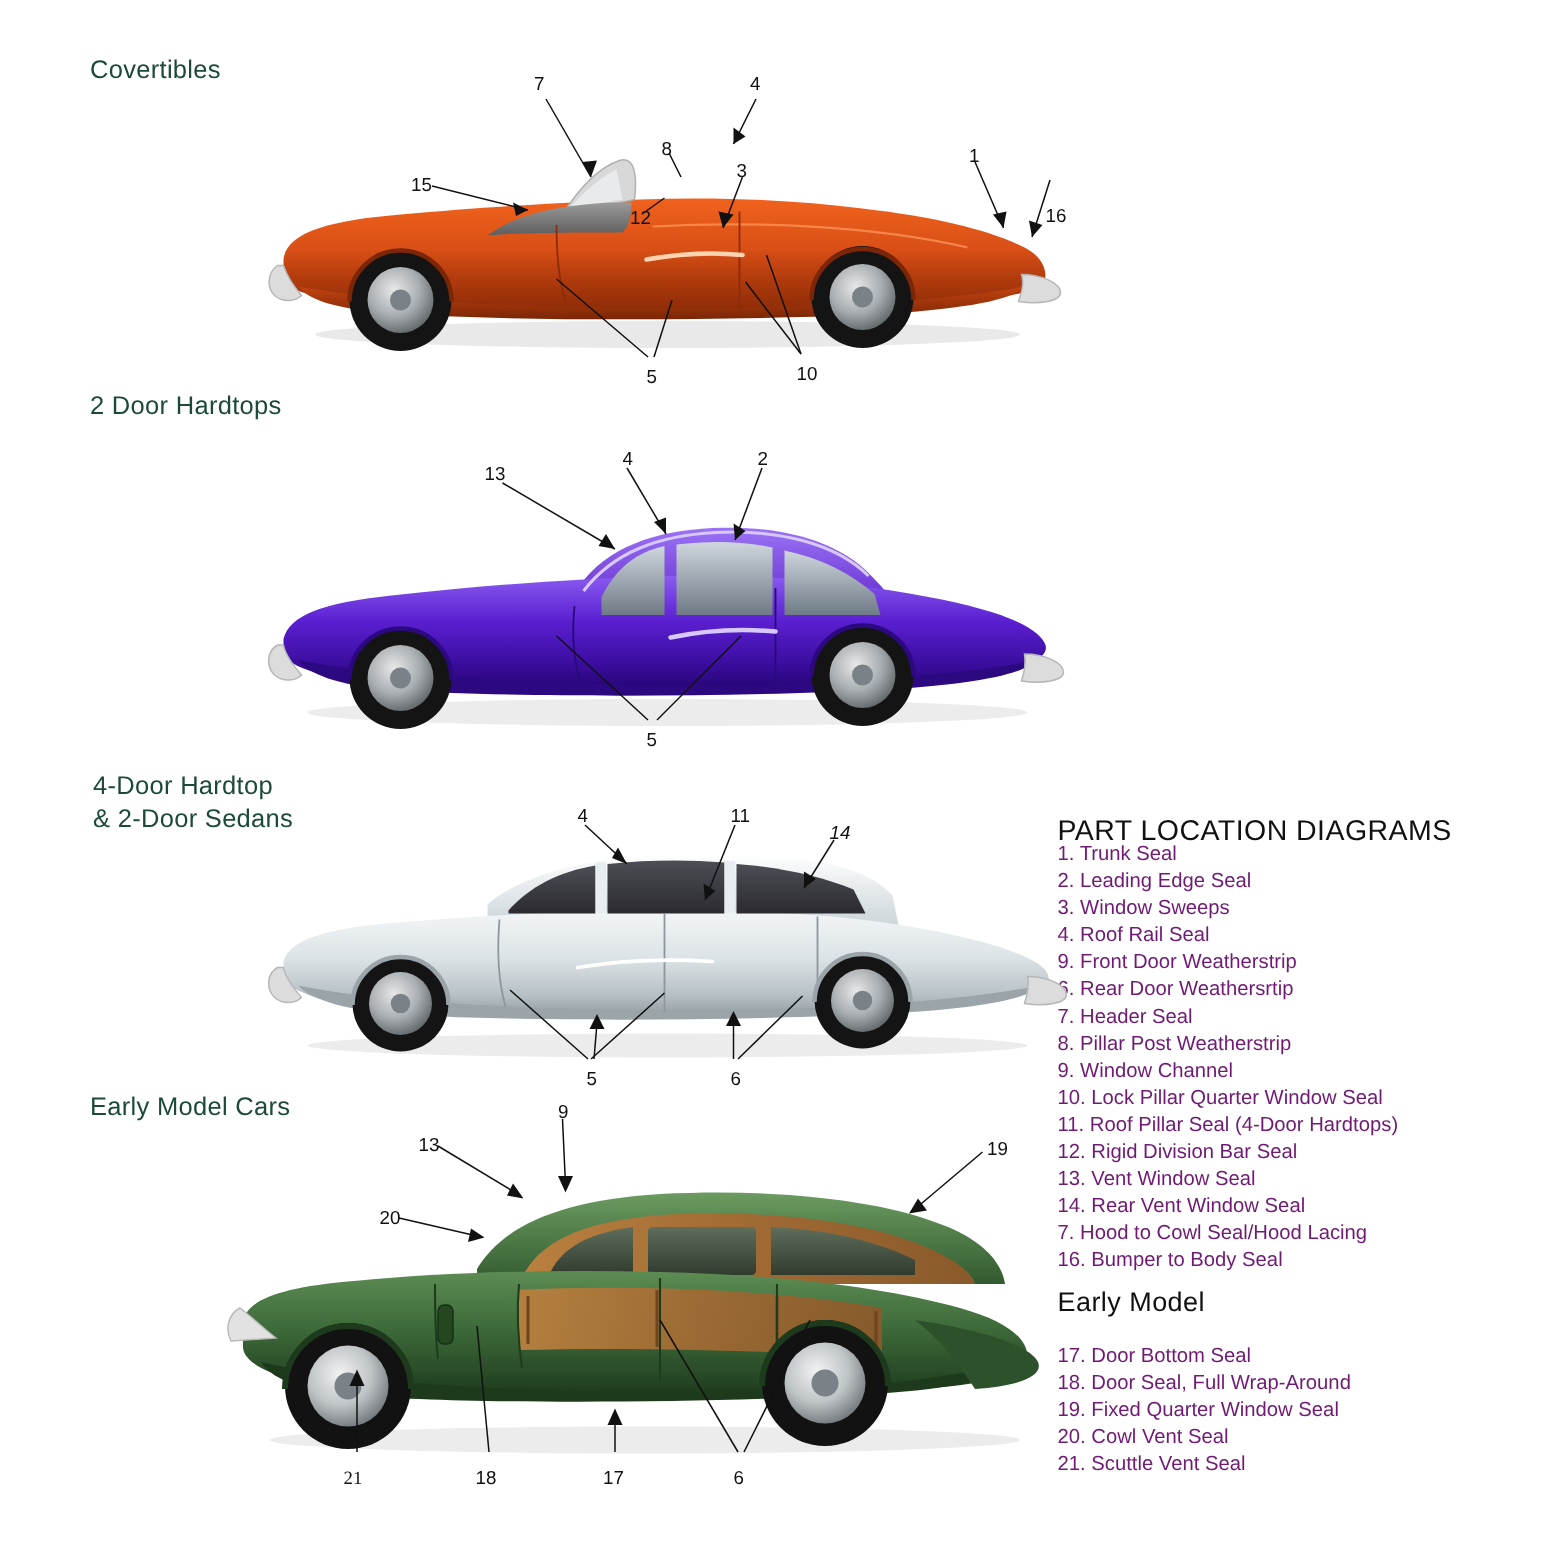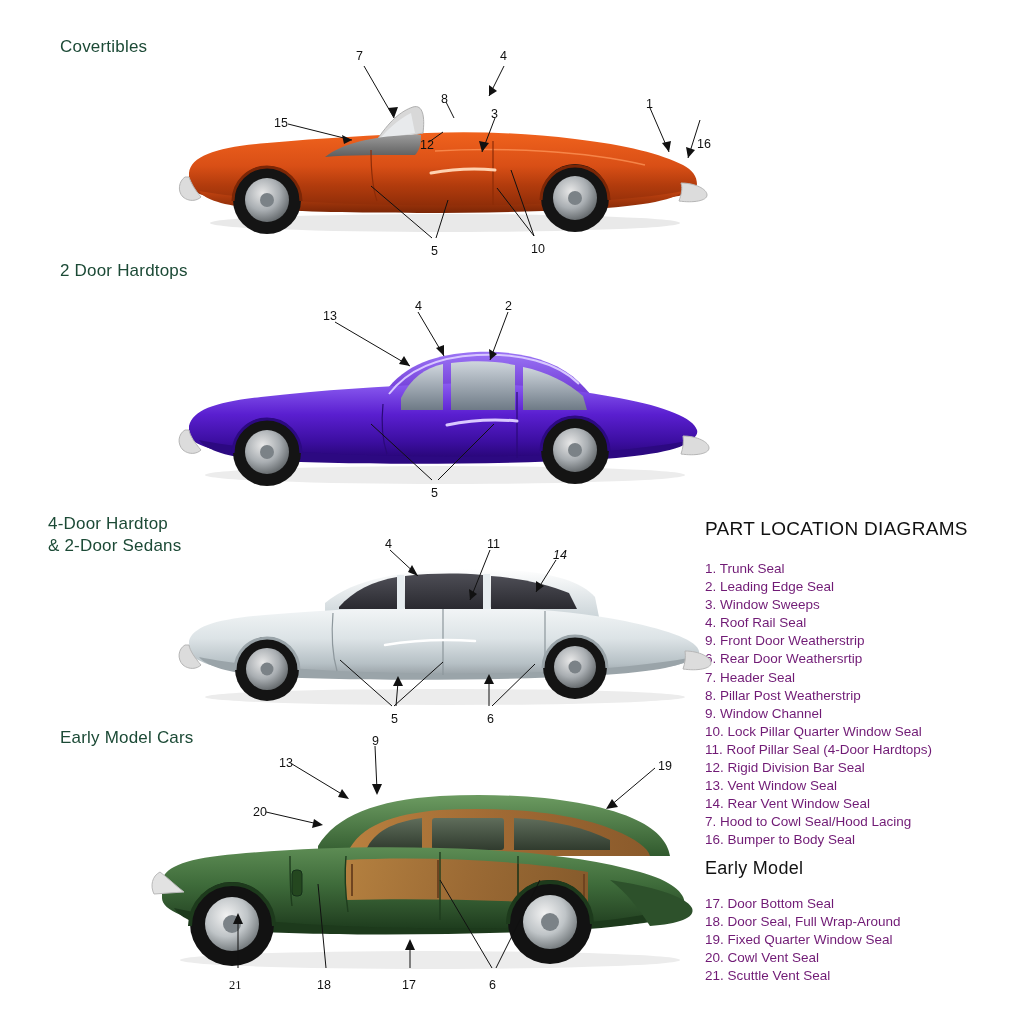--- a/index.html
+++ b/index.html
@@ -25,31 +25,31 @@
   .section-title {
     position: absolute;
     font-size: 17px;
     color: #1c4a36;
     letter-spacing: .2px;
     line-height: 22px;
     white-space: pre-line;
   }
   #title-convertibles { left: 60px; top: 36px; }
   #title-2door        { left: 60px; top: 260px; }
-  #title-4door        { left: 48px; top: 513px; }
+  #title-4door        { left: 62px; top: 513px; }
   #title-early        { left: 60px; top: 727px; }
 
   
   .legend-title {
     position: absolute;
     font-size: 19px;
     color: #111;
     letter-spacing: .3px;
   }
-  #legend-main-title { left: 705px; top: 518px; }
+  #legend-main-title { left: 705px; top: 544px; }
   #legend-early-title {
     left: 705px; top: 858px; font-size: 18px;
   }
   .legend-list {
     position: absolute;
     font-size: 13.5px;
     line-height: 18.1px;
     color: #701a75;
     margin: 0;
     padding: 0;

